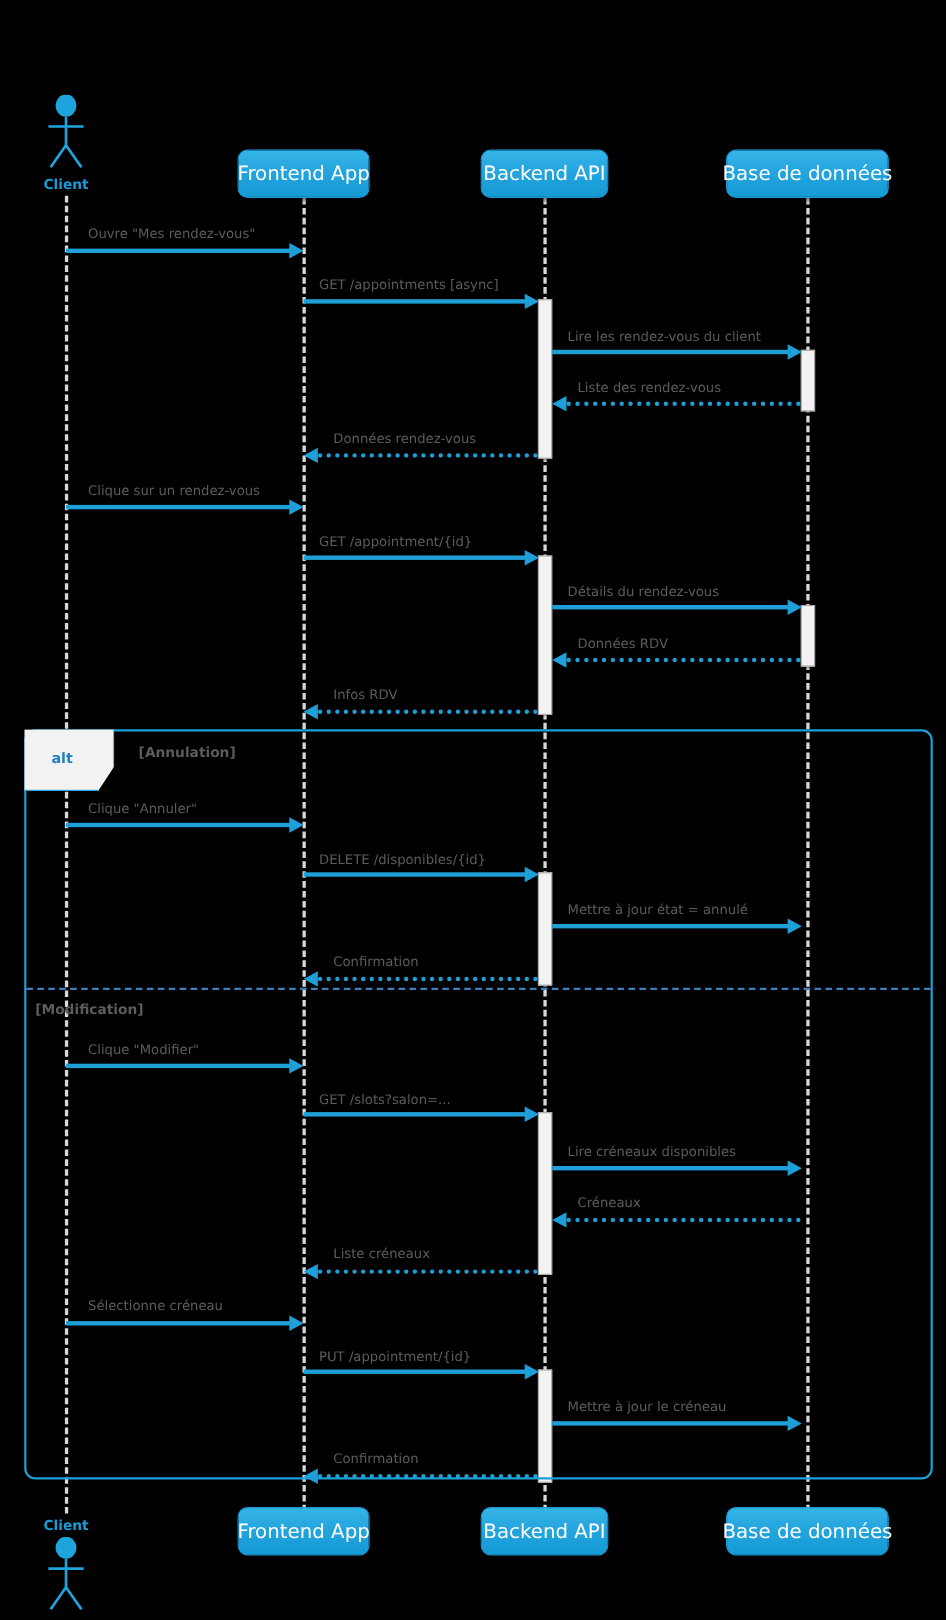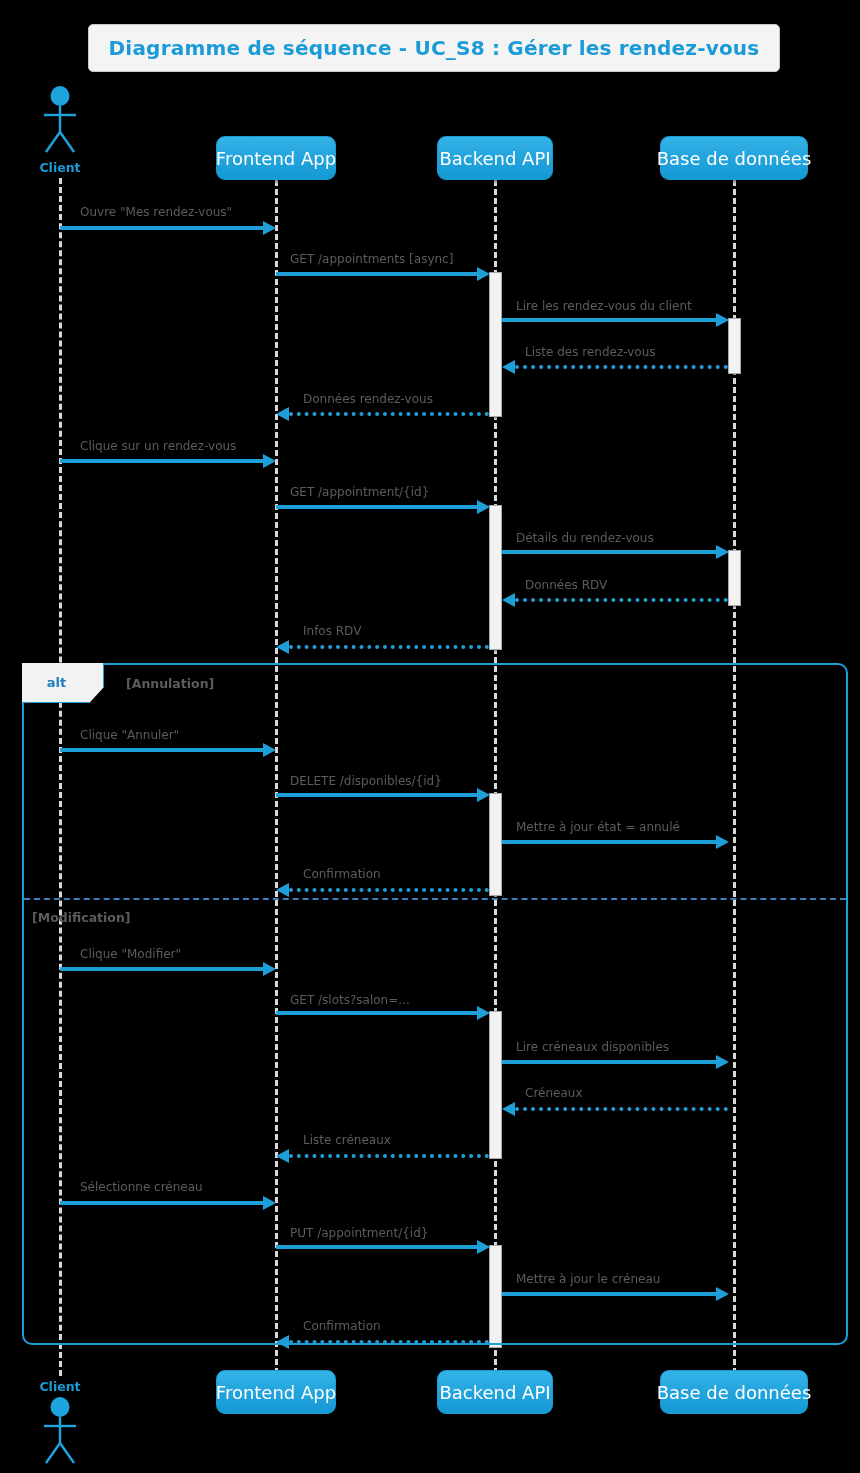--- a/index.html
+++ b/index.html
@@ -162,23 +162,20 @@
     position: absolute;
     height: 0;
     border-top: 2px dashed #3f7fbf;
   }
 </style>
 </head>
 <body>
 
 <div id="diagram">
 
-  <div class="title-box">
-    <div class="title-text">Diagramme de séquence - UC_S8 : Gérer les rendez-vous</div>
-  </div>
 
   <div class="lifeline" style="left:59px;  top:178px; height:1198px;"></div>
   <div class="lifeline" style="left:275px; top:180px; height:1194px;"></div>
   <div class="lifeline" style="left:494px; top:180px; height:1194px;"></div>
   <div class="lifeline" style="left:733px; top:180px; height:1194px;"></div>
 
   <div class="actor" style="left:37px; top:86px;">
     <svg width="46" height="70" viewBox="0 0 46 70">
       <ellipse cx="23" cy="10" rx="9.5" ry="10" fill="#1fa5dd"></ellipse>
       <line x1="23" y1="20" x2="23" y2="46" stroke="#1fa5dd" stroke-width="2.4"></line>
@@ -201,21 +198,21 @@
 
   <div class="activation" style="left:489px; top:272px; height:145px;"></div>
   <div class="activation" style="left:728px; top:318px; height:56px;"></div>
   <div class="activation" style="left:489px; top:505px; height:145px;"></div>
   <div class="activation" style="left:728px; top:550px; height:56px;"></div>
   <div class="activation" style="left:489px; top:793px; height:103px;"></div>
   <div class="activation" style="left:489px; top:1011px; height:148px;"></div>
   <div class="activation" style="left:489px; top:1245px; height:103px;"></div>
 
   <div class="frag-box" style="left:22px; top:663px; width:826px; height:682px;"></div>
-  <div class="frag-tab" style="left:22px; top:663px; width:82px; height:40px;">
+  <div class="frag-tab" style="left:22px; top:663px; width:82px; height:56px;">
     <span>alt</span>
   </div>
   <div class="frag-cond" style="left:126px; top:676px;">[Annulation]</div>
   <div class="frag-divider" style="left:24px; top:898px; width:822px;"></div>
   <div class="frag-cond" style="left:32px; top:910px;">[Modification]</div>
 
   <div class="msg-label" style="left:80px; top:205px;">Ouvre "Mes rendez-vous"</div>
   <div class="msg-line" style="left:60px; top:226px; width:204px;"></div>
   <div class="arrow-head right" style="left:263px; top:221px;"></div>
 

